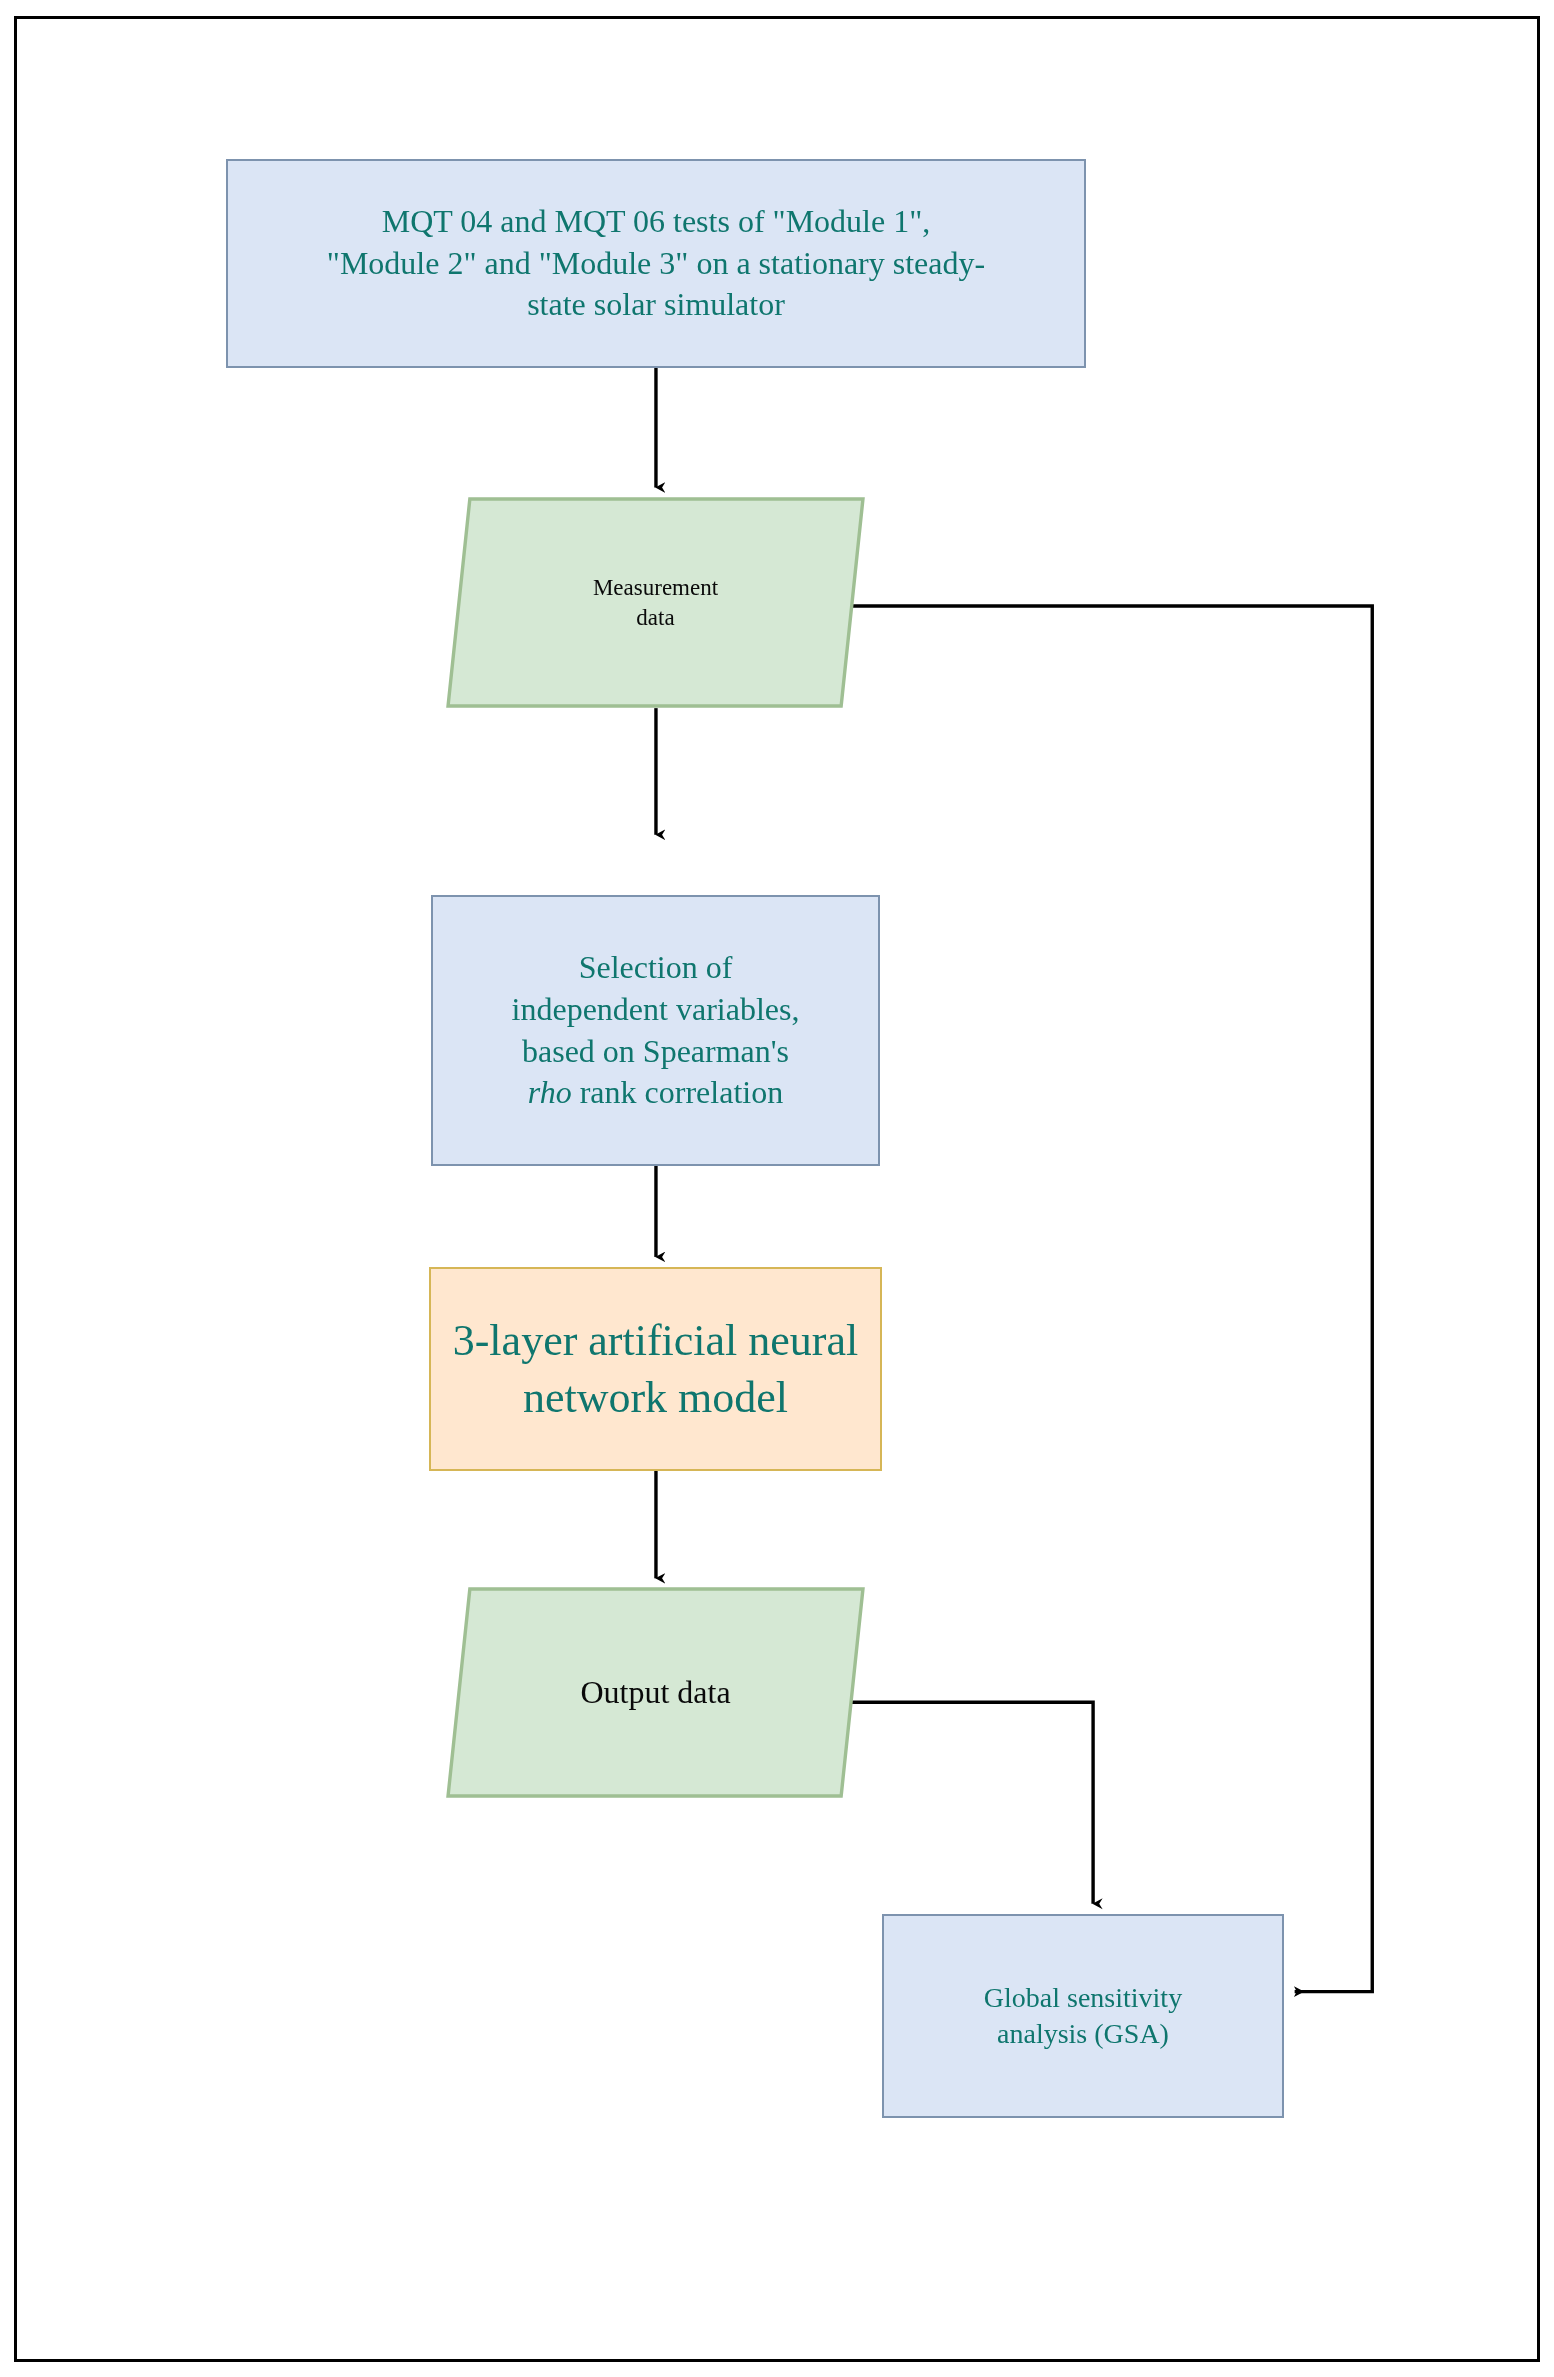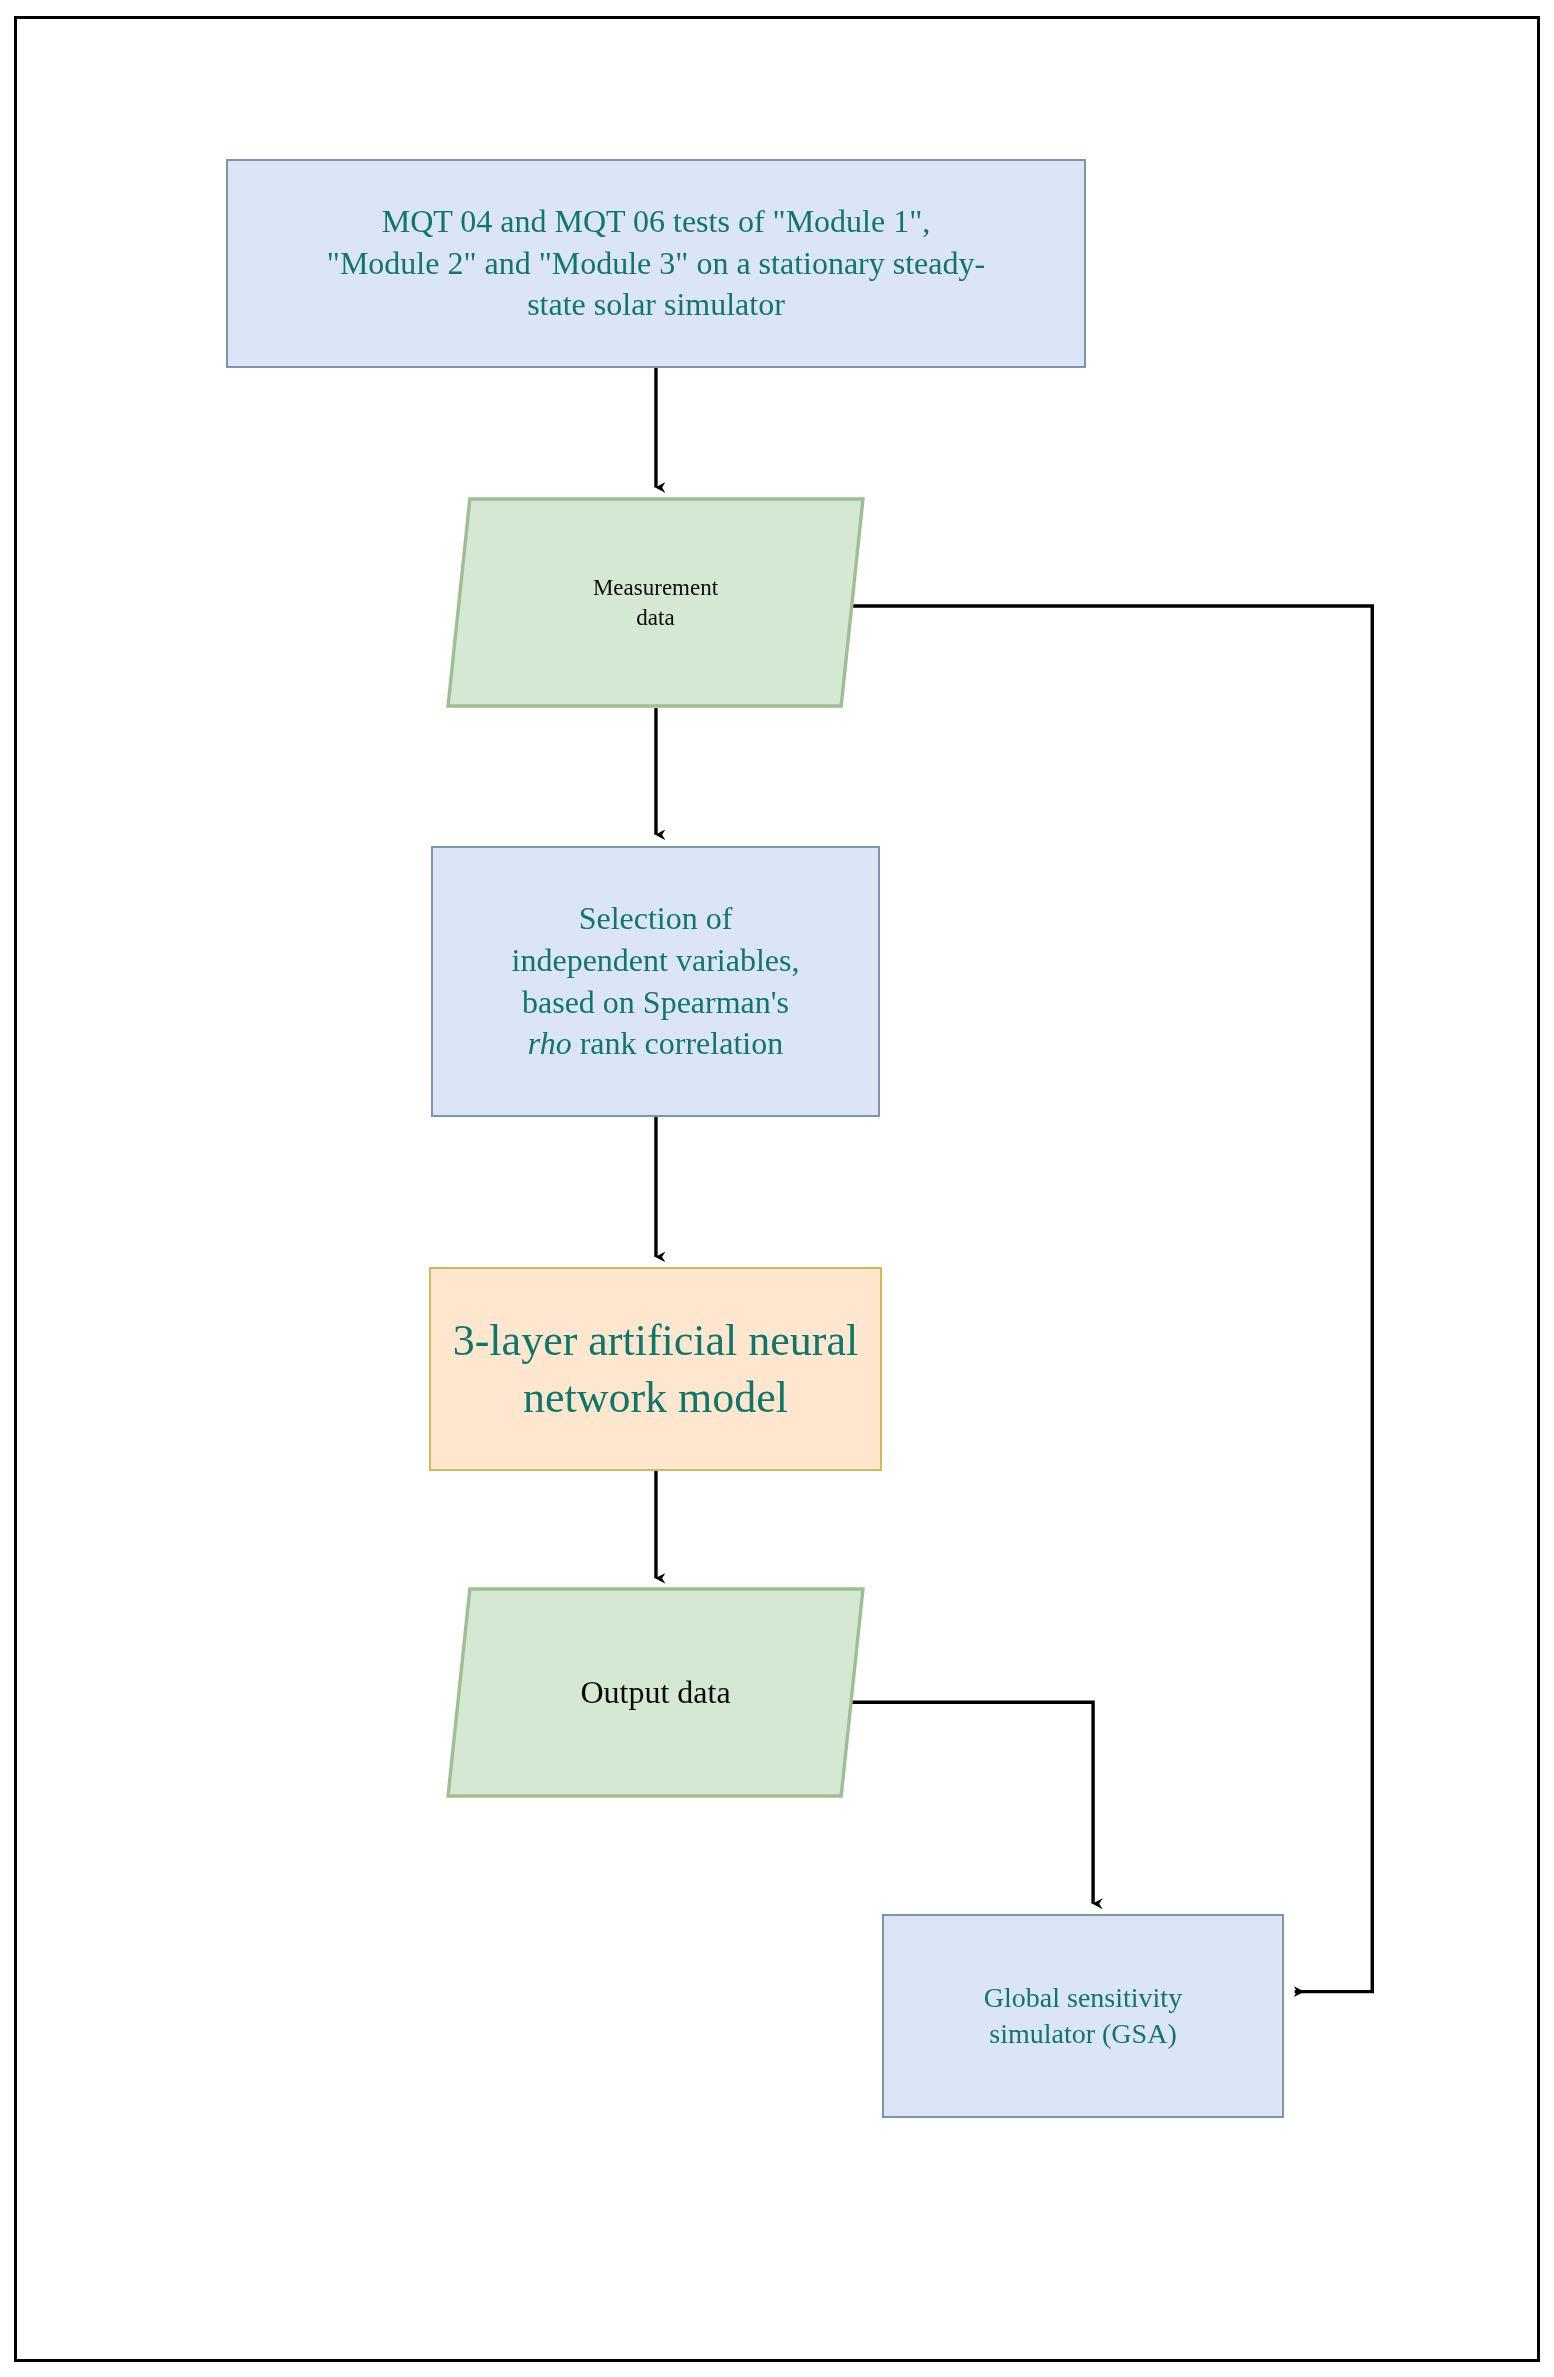--- a/index.html
+++ b/index.html
@@ -158,21 +158,21 @@
     <div class="data-node" style="left:446px; top:497px; width:419px; height:211px;">
       <svg class="para-bg" viewBox="0 0 615 310" preserveAspectRatio="none">
         <polygon points="35,3 612,3 580,307 3,307" fill="#d5e8d4" stroke="#9fbf93" stroke-width="5"></polygon>
       </svg>
       <span class="label t-measure">
         <span class="line2">Measurement</span>
         <span class="line2">data</span>
       </span>
     </div>
 
-    <div class="node process-blue" style="left:431px; top:846px; width:449px; height:271px;text-align:center;">
+    <div class="node process-blue" style="left:431px; top:895px; width:449px; height:271px;text-align:center;">
       <span class="label t-select">
         <span class="line2">Selection of</span>
         <span class="line2">independent variables,</span>
         <span class="line2">based on Spearman's</span>
         <span class="line2"><em class="ital">rho</em><span> rank correlation</span></span>
       </span>
     </div>
 
     <div class="node process-orange" style="left:429px; top:1267px; width:453px; height:204px;">
       <span class="label t-ann">
@@ -186,19 +186,19 @@
         <polygon points="35,3 612,3 580,307 3,307" fill="#d5e8d4" stroke="#9fbf93" stroke-width="5"></polygon>
       </svg>
       <span class="label t-output">
         <span class="line2">Output data</span>
       </span>
     </div>
 
     <div class="node process-blue" style="left:882px; top:1914px; width:402px; height:204px;">
       <span class="label t-gsa">
         <span class="line2">Global sensitivity</span>
-        <span class="line2">simulator (GSA)</span>
+        <span class="line2">analysis (GSA)</span>
       </span>
     </div>
 
   </div>
 </div>
 
 
 </body></html>

